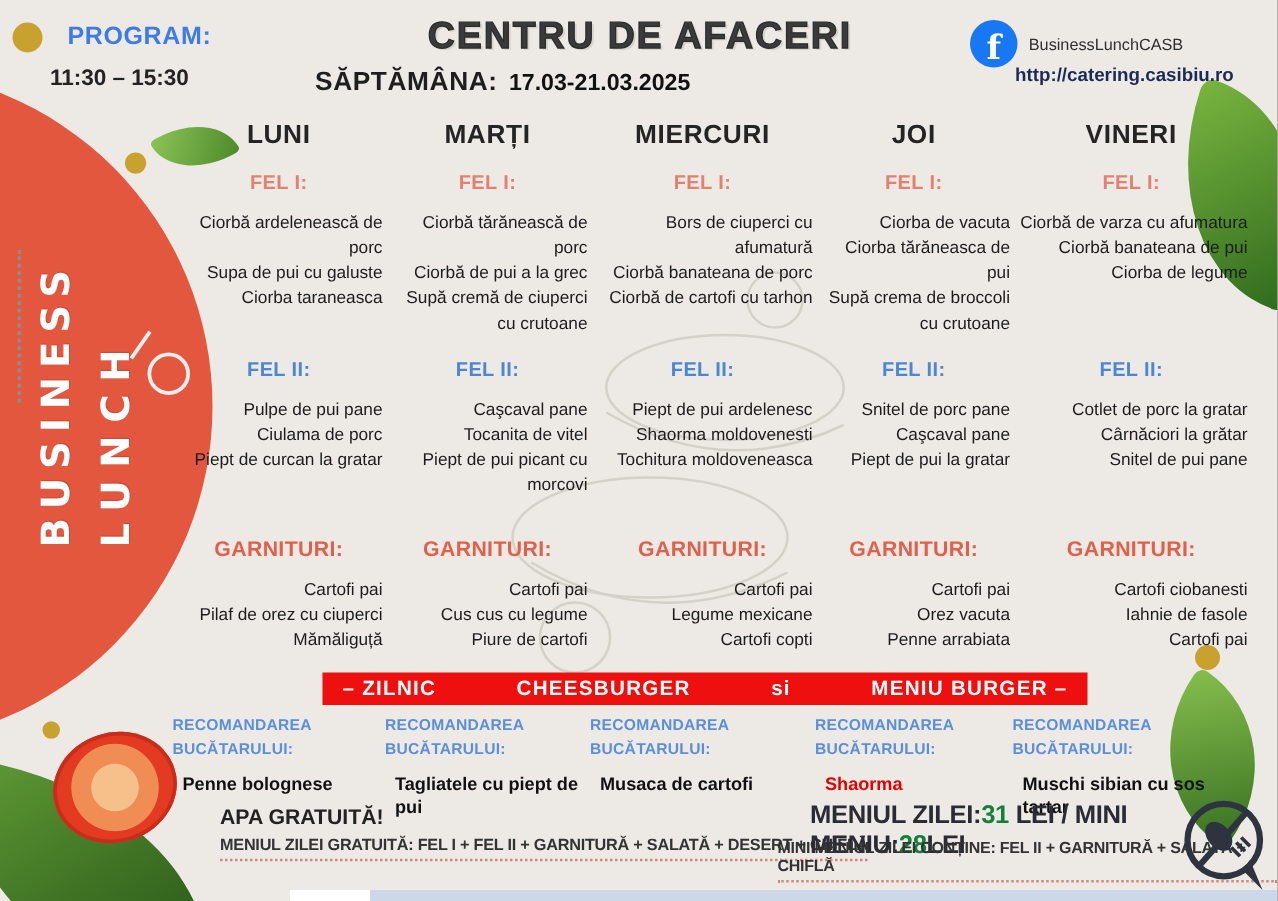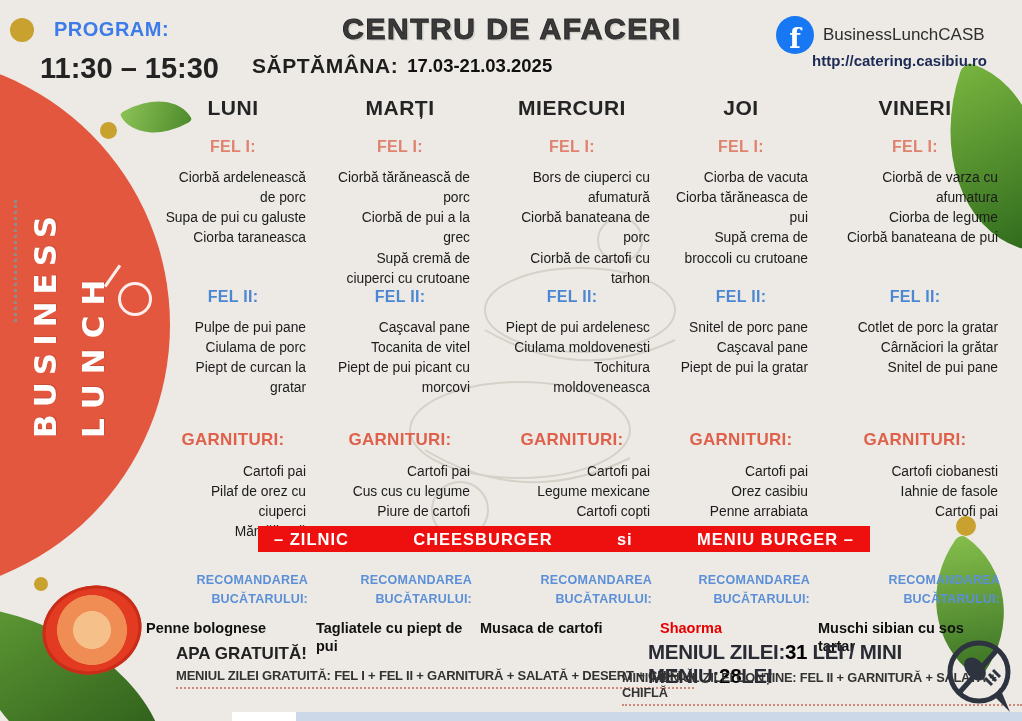--- a/index.html
+++ b/index.html
@@ -33,64 +33,64 @@
   .tomato { position:absolute; left:42px; top:586px; width:100px; height:88px; border-radius:50%;
     transform:rotate(-18deg);
     background:radial-gradient(circle, #f6c08a 0 28%, #ef8d55 29% 52%, #e23b22 53% 100%);
     box-shadow:inset 0 0 0 3px #c92c18; }
   .sketch { position:absolute; left:370px; top:180px; opacity:.45; }
   .strip-white { position:absolute; left:232px; top:712px; width:64px; height:9px; background:#ffffff; }
   .strip-blue { position:absolute; left:296px; top:712px; width:726px; height:9px; background:#ccd7e8; }
 
   
   .program-label { position:absolute; left:54px; top:18px; font-size:20px; font-weight:800; color:#3d7be8; letter-spacing:.5px; }
-  .program-hours { position:absolute; left:40px; top:52px; font-size:29px; font-weight:700; color:#232323; }
+  .program-hours { position:absolute; left:40px; top:52px; font-size:18px; font-weight:700; color:#232323; }
   .title { position:absolute; left:312px; top:12px; width:400px; text-align:center;
     font-size:30px; font-weight:700; letter-spacing:1.5px; color:#3a3a3a;
     -webkit-text-stroke:1px #2b2b2b; text-shadow:2px 2px 0 #d8d4cd; }
   .week-line { position:absolute; left:252px; top:54px; display:flex; align-items:center; gap:9px; }
   .week-label { font-size:21px; font-weight:700; color:#1e1e1e; letter-spacing:.5px; }
   .week-range { font-size:18.5px; font-weight:700; color:#111; }
   .fb-block { position:absolute; left:776px; top:16px; display:flex; align-items:center; gap:9px; }
   .fb-icon { width:38px; height:38px; border-radius:50%; background:#1877f2; color:#fff;
     font-weight:700; font-size:27px; display:flex; align-items:flex-end; justify-content:center;
     overflow:hidden; font-family:"DejaVu Serif", serif; }
-  .fb-name { font-size:17px; color:#2e2e2e; }
+  .fb-name { font-size:13px; color:#2e2e2e; }
   .website { position:absolute; left:812px; top:52px; font-size:15px; font-weight:800; color:#1c2b55; }
 
   
   .menu { position:absolute; left:138px; top:88px; width:862px; display:grid;
     grid-template-columns:170px 164px 180px 158px 190px; }
-  .day-col { display:grid; grid-template-rows:50px 28px 122px 28px 114px 30px 86px;margin-left:20px; }
+  .day-col { display:grid; grid-template-rows:50px 28px 122px 28px 114px 30px 86px; }
   .day-name { text-align:center; font-size:21px; font-weight:600; color:#242424; letter-spacing:.5px; padding-top:8px; }
   .sec-head { text-align:center; font-weight:700; font-size:16px; letter-spacing:.3px; }
   .h-fel1 { color:#e0826f; }
   .h-fel2 { color:#4b87d3; }
   .h-garn { color:#df604b; font-size:17px; }
   .dish-list { list-style:none; padding:2px 2px 0 4px;text-align:right; }
   .dish-list li { font-size:13.8px; line-height:1.46; color:#1c1c1c; }
 
   
-  .banner { position:absolute; left:258px; top:526px; width:612px; height:26px; background:#ee0f0f;
+  .banner { position:absolute; left:258px; top:538px; width:612px; height:26px; background:#ee0f0f;
     display:flex; align-items:center; justify-content:space-between; padding:0 16px;
     color:#fff; font-weight:700; font-size:16.5px; letter-spacing:1px; z-index:5; }
 
   
   .rec-row { position:absolute; left:138px; top:571px; width:862px; display:grid;
     grid-template-columns:170px 164px 180px 158px 190px; }
-  .rec-head { text-align:right; color:#5b8fd8; font-weight:700; font-size:12.5px; line-height:1.55; letter-spacing:.2px; }
+  .rec-head { text-align:left; color:#5b8fd8; font-weight:700; font-size:12.5px; line-height:1.55; letter-spacing:.2px; }
   .rec-dish { margin-top:9px; padding-left:8px; font-size:14.5px; font-weight:700; color:#111; line-height:1.25; }
   .rec-dish.red { color:#e80000; }
 
   
   .water { position:absolute; left:176px; top:644px; font-size:17px; font-weight:800; color:#222; }
   .contains1 { position:absolute; left:176px; top:668px; font-size:13px; font-weight:700; color:#333;
     letter-spacing:-.2px; border-bottom:2px dotted #cf8878; padding-bottom:4px; }
   .price-line { position:absolute; left:648px; top:640px; font-size:20.5px; font-weight:700; color:#2b2b35; letter-spacing:-.3px; }
-  .price-blue { color:#000000;text-align:center; }
+  .price-blue { color:#15803d;text-align:center; }
   .contains2 { position:absolute; left:622px; top:670px; font-size:12.8px; font-weight:700; color:#333;
     letter-spacing:-.2px; border-bottom:2px dotted #cf8878; padding-bottom:4px; }
   .plate-icon { position:absolute; left:942px; top:636px; }
 </style>
 </head>
 <body>
 
 <div class="page">
 
   <div class="big-circle"></div>
@@ -184,21 +184,21 @@
       <div class="day-name">MIERCURI</div>
       <div class="sec-head h-fel1">FEL I:</div>
       <ul class="dish-list">
         <li>Bors de ciuperci cu afumatură</li>
         <li>Ciorbă banateana de porc</li>
         <li>Ciorbă de cartofi cu tarhon</li>
       </ul>
       <div class="sec-head h-fel2">FEL II:</div>
       <ul class="dish-list">
         <li>Piept de pui ardelenesc</li>
-        <li>Ciulama moldovenesti</li>
+        <li>Shaorma moldovenesti</li>
         <li>Tochitura moldoveneasca</li>
       </ul>
       <div class="sec-head h-garn">GARNITURI:</div>
       <ul class="dish-list">
         <li>Cartofi pai</li>
         <li>Legume mexicane</li>
         <li>Cartofi copti</li>
       </ul>
     </div>
 
@@ -212,32 +212,32 @@
       </ul>
       <div class="sec-head h-fel2">FEL II:</div>
       <ul class="dish-list">
         <li>Snitel de porc pane</li>
         <li>Caşcaval pane</li>
         <li>Piept de pui la gratar</li>
       </ul>
       <div class="sec-head h-garn">GARNITURI:</div>
       <ul class="dish-list">
         <li>Cartofi pai</li>
-        <li>Orez casibiu</li>
+        <li>Orez vacuta</li>
         <li>Penne arrabiata</li>
       </ul>
     </div>
 
     <div class="day-col">
       <div class="day-name">VINERI</div>
       <div class="sec-head h-fel1">FEL I:</div>
       <ul class="dish-list">
         <li>Ciorbă de varza cu afumatura</li>
+        <li>Ciorbă banateana de pui</li>
         <li>Ciorba de legume</li>
-        <li>Ciorbă banateana de pui</li>
       </ul>
       <div class="sec-head h-fel2">FEL II:</div>
       <ul class="dish-list">
         <li>Cotlet de porc la gratar</li>
         <li>Cârnăciori la grătar</li>
         <li>Snitel de pui pane</li>
       </ul>
       <div class="sec-head h-garn">GARNITURI:</div>
       <ul class="dish-list">
         <li>Cartofi ciobanesti</li>

